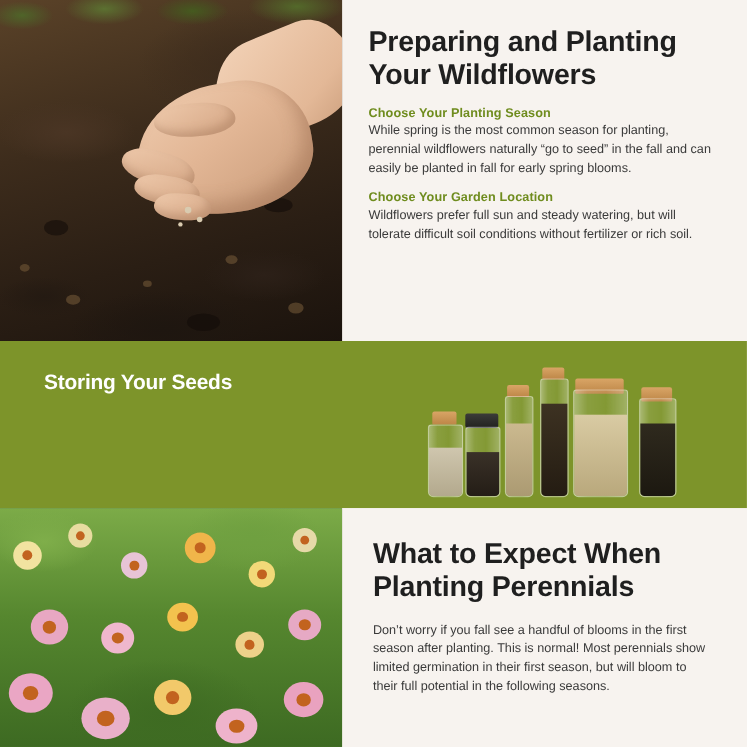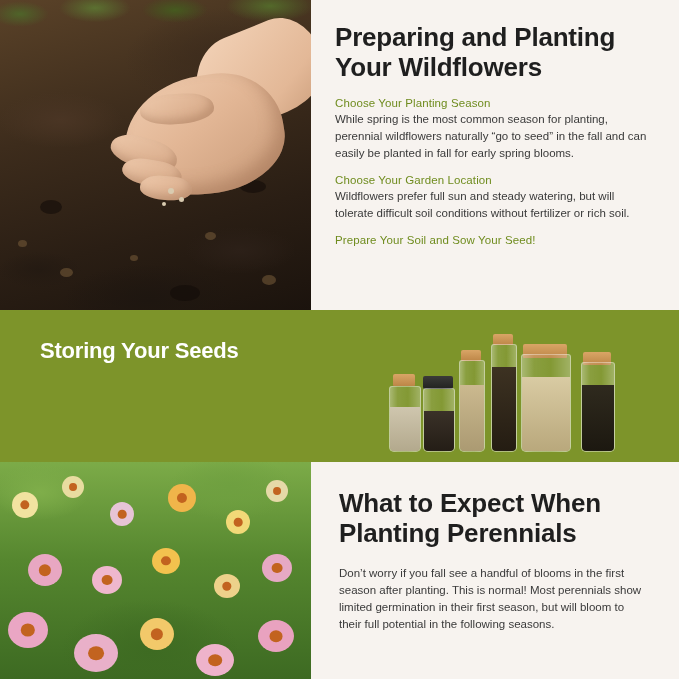--- a/index.html
+++ b/index.html
@@ -119,21 +119,21 @@
   .sec1-title {
     font-size: 26px;
     font-weight: bold;
     line-height: 1.17;
     color: #1f1f1f;
     letter-spacing: -0.2px;
     margin: 0 0 14px 0;
   }
   .sub-head {
     font-size: 11.5px;
-    font-weight: normal;
+    font-weight: bold;
     color: #6f8c1e;
     margin: 0 0 2px 0;
     letter-spacing: .1px;
   }
   .body-txt {
     font-size: 11.5px;
     line-height: 1.48;
     color: #3a3a3a;
     margin: 0 0 12px 0;
   }
@@ -146,21 +146,21 @@
     width: 679px;
     height: 152px;
     background: #7d942a;
   }
   .sec2-text {
     position: absolute;
     left: 40px; top: 28px;
     width: 310px;
   }
   .sec2-title {
-    font-size: 22px;
+    font-size: 19px;
     font-weight: bold;
     color: #ffffff;
     margin: 0 0 12px 0;
     letter-spacing: -0.2px;
   }
   .sec2-body {
     font-size: 11.5px;
     line-height: 1.5;
     color: #ffffff;
     margin: 0;
@@ -280,21 +280,20 @@
 
     <div class="sec1-text">
       <h1 class="sec1-title">Preparing and Planting Your Wildflowers</h1>
 
       <p class="sub-head">Choose Your Planting Season</p>
       <p class="body-txt">While spring is the most common season for planting, perennial wildflowers naturally “go to seed” in the fall and can easily be planted in fall for early spring blooms.</p>
 
       <p class="sub-head">Choose Your Garden Location</p>
       <p class="body-txt">Wildflowers prefer full sun and steady watering, but will tolerate difficult soil conditions without fertilizer or rich soil.</p>
 
-      <p class="sub-head">Prepare Your Soil and Sow Your Seed!</p>
     </div>
   </div>
 
   <div class="sec2">
     <div class="sec2-text">
       <h2 class="sec2-title">Storing Your Seeds</h2>
     </div>
 
     <div class="jars">
 

